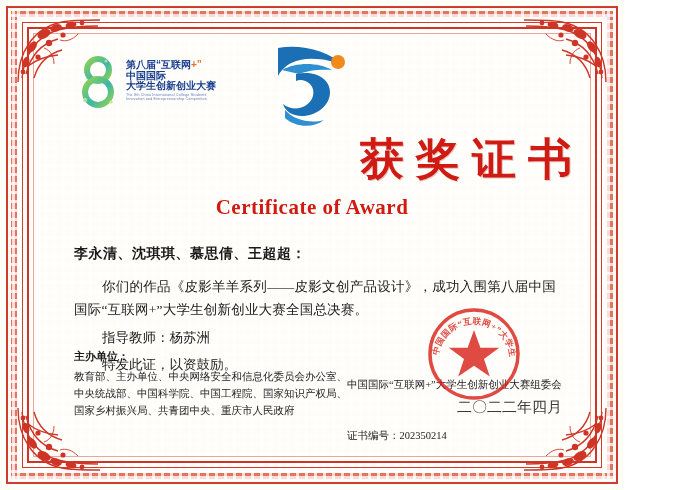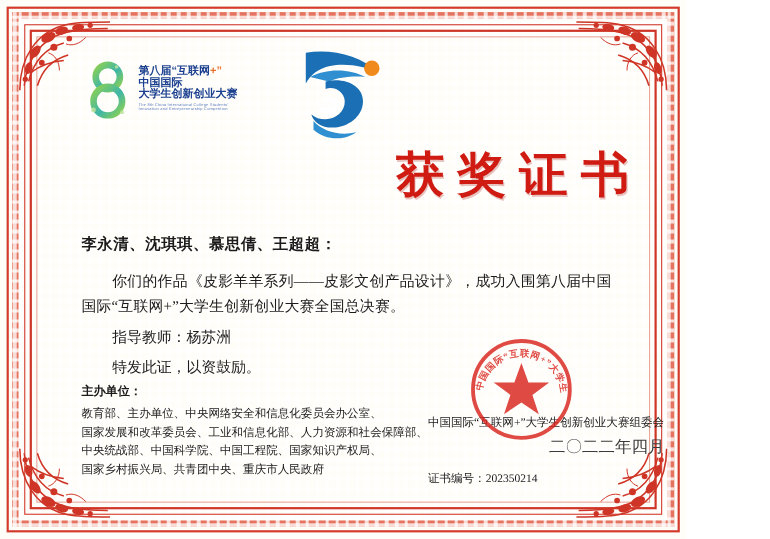--- a/index.html
+++ b/index.html
@@ -424,35 +424,35 @@
             <circle cx="86" cy="22" r="7" fill="#f08a1c"></circle>
             <path d="M44 34 C62 30 78 38 78 52 C78 66 64 76 50 76 C40 76 33 71 31 64 C37 69 46 70 53 66 C62 61 64 50 58 44 C54 40 48 39 44 41 Z" fill="#1a6fb5"></path>
             <path d="M40 50 C46 46 54 48 56 54 C58 60 53 66 47 66 C42 66 38 62 38 57 L52 57 C52 53 47 51 44 53 Z" fill="#ffffff"></path>
             <path d="M33 70 C42 80 58 84 72 80 C62 88 44 88 33 78 Z" fill="#2f8fd0"></path>
           </g>
         </svg>
       </div>
     </div>
 
     <div class="title-cn">获奖证书</div>
+    <div class="title-en">Certificate of Award</div>
 
     <div class="body-block">
       <div class="salutation">李永清、沈琪琪、慕思倩、王超超：</div>
       <div class="para">你们的作品《皮影羊羊系列——皮影文创产品设计》，成功入围第八届中国国际“互联网+”大学生创新创业大赛全国总决赛。</div>
       <div class="para-short">指导教师：杨苏洲</div>
       <div class="para-short">特发此证，以资鼓励。</div>
     </div>
 
     <div class="footer">
       <div class="footer-flex">
         <div class="org-block">
           <div class="org-label">主办单位：</div>
           <div class="org-list">
             <div>教育部、主办单位、中央网络安全和信息化委员会办公室、</div>
-            <div>国家发展和改革委员会、工业和信息化部、人力资源和社会保障部、</div>
             <div>中央统战部、中国科学院、中国工程院、国家知识产权局、</div>
             <div>国家乡村振兴局、共青团中央、重庆市人民政府</div>
           </div>
         </div>
         <div class="sign-block">
           <div class="sign-line1">中国国际“互联网+”大学生创新创业大赛组委会</div>
           <div class="sign-line2">二〇二二年四月</div>
           <div class="cert-no"><span>证书编号：</span><span>202350214</span></div>
         </div>
       </div>

